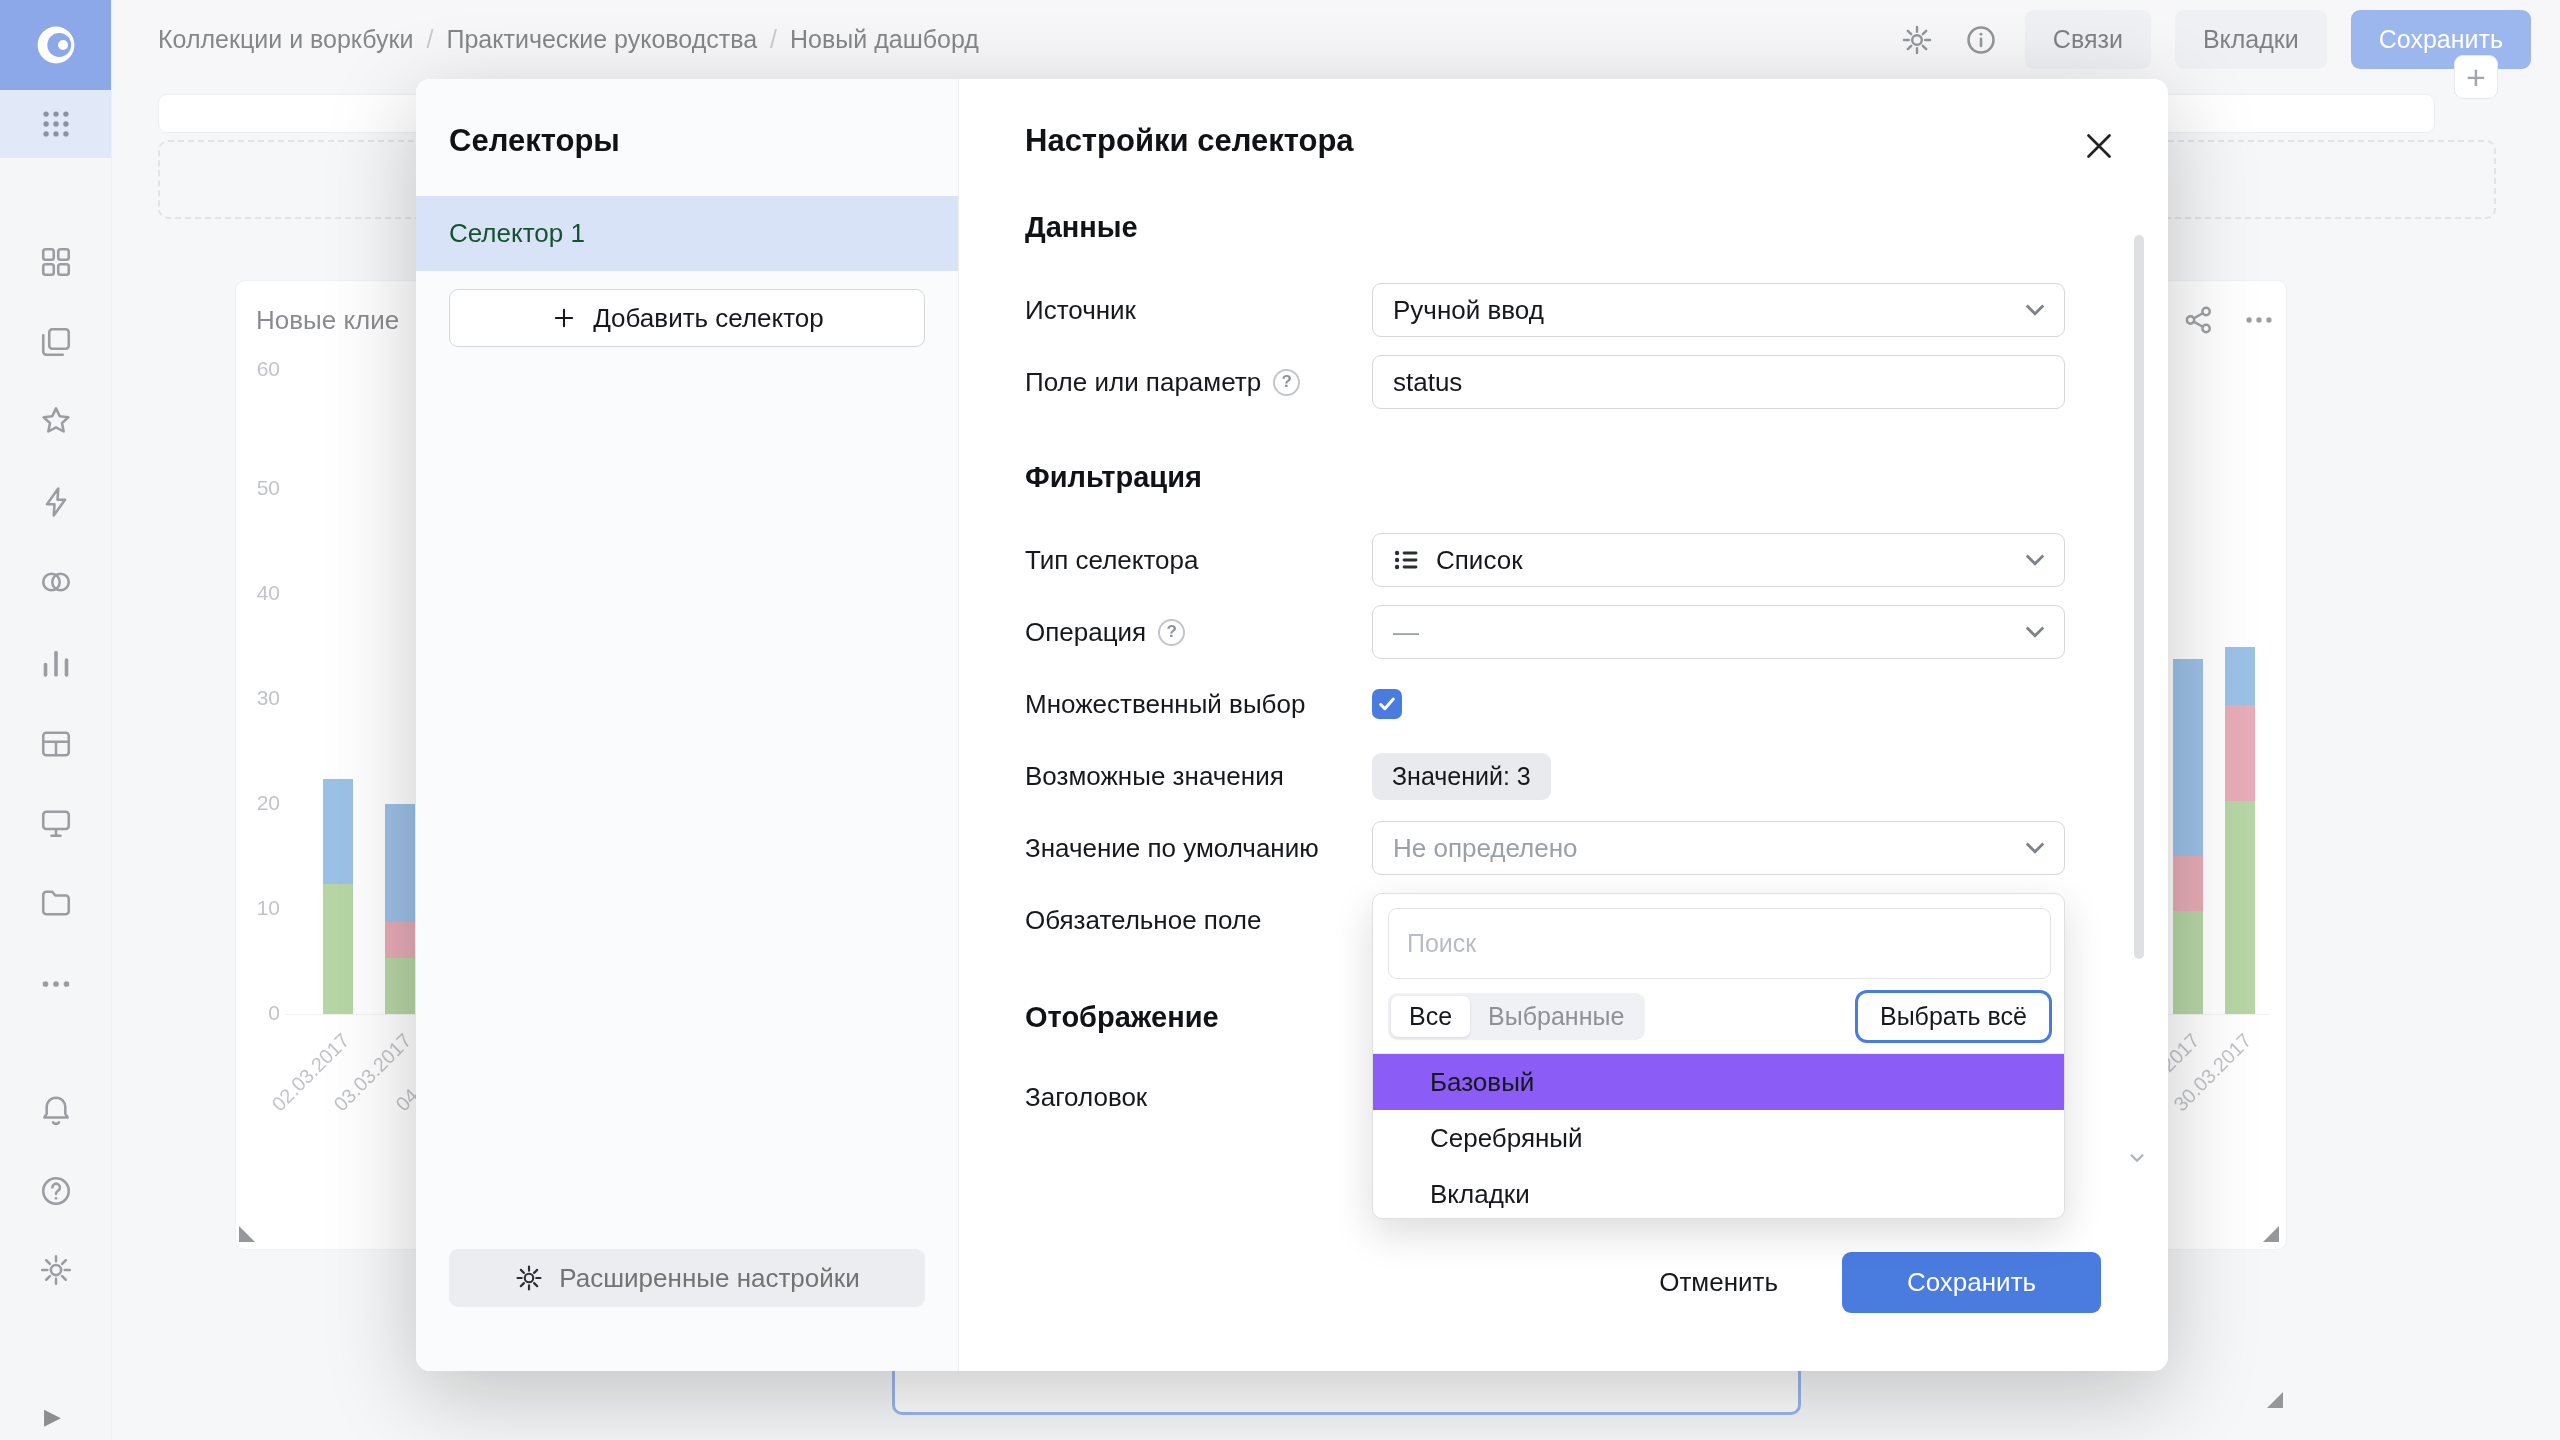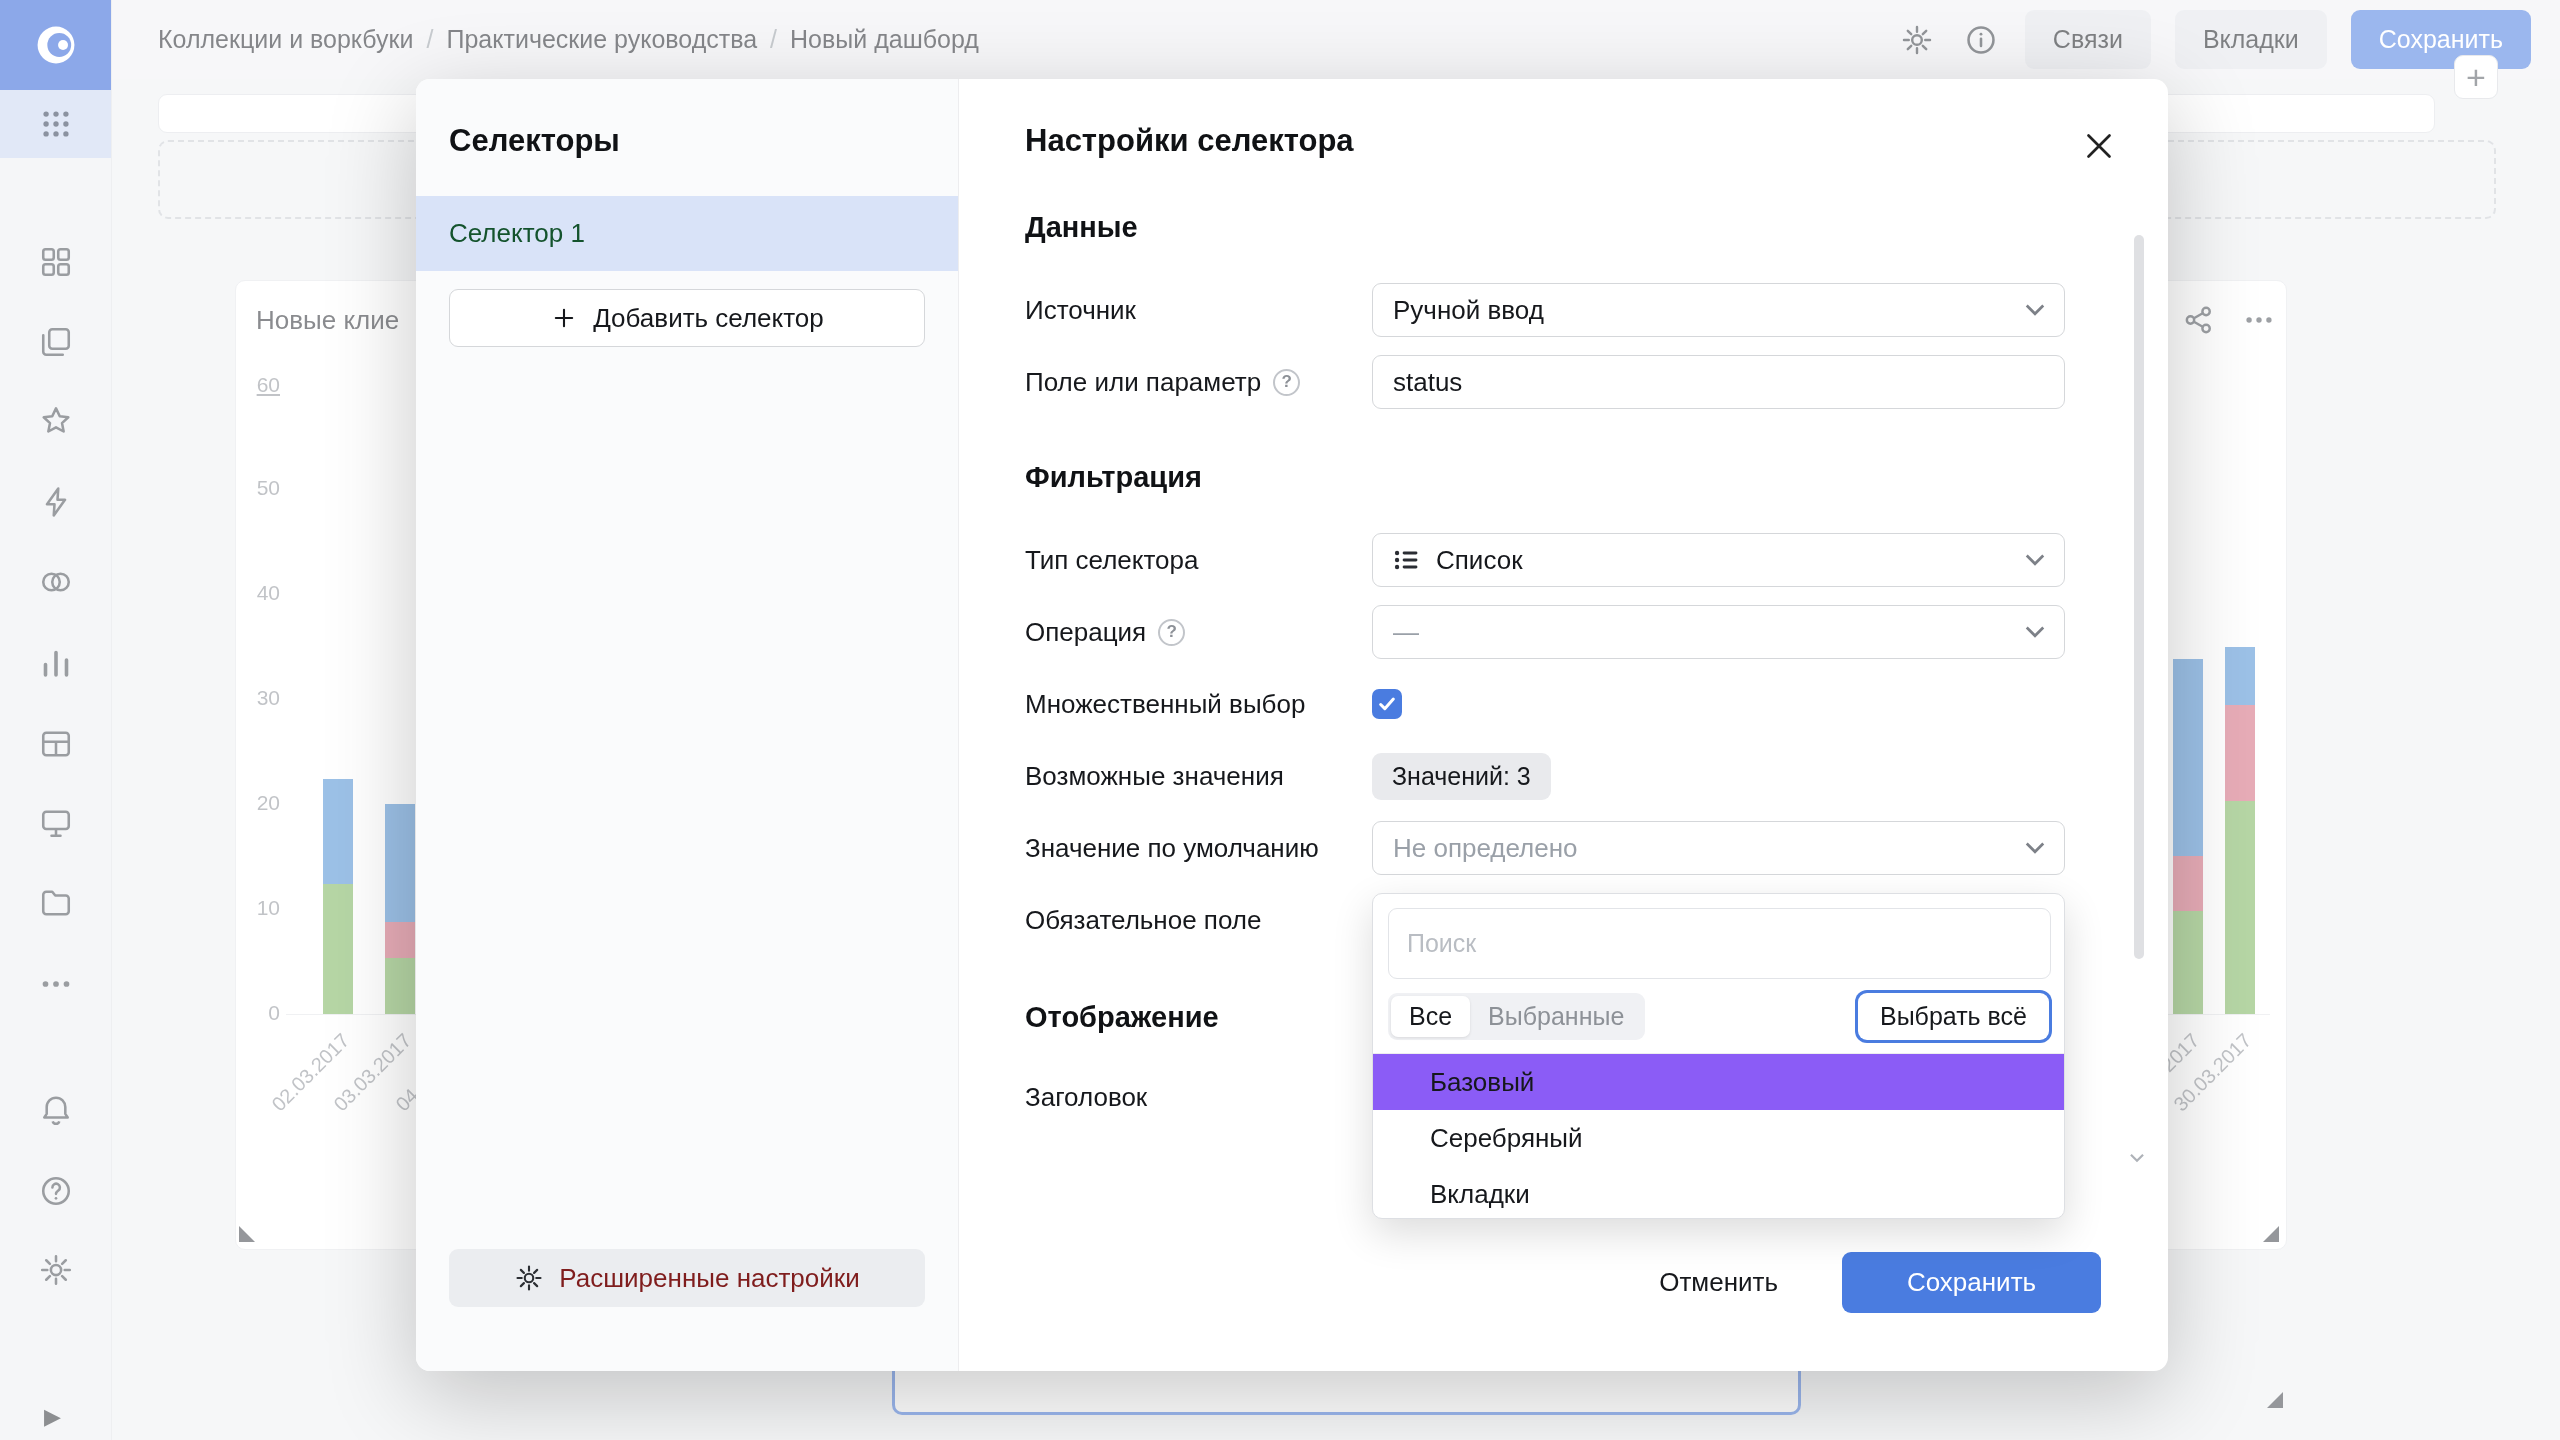--- a/index.html
+++ b/index.html
@@ -47,21 +47,21 @@
   
   .overlay{position:absolute;inset:0;background:rgba(255,255,255,.45);z-index:5;}
 
   
   .modal{position:absolute;left:416px;top:79px;width:1752px;height:1292px;background:#fff;border-radius:14px;box-shadow:0 24px 90px rgba(0,0,0,.22);z-index:10;display:flex;}
   .sel-panel{width:543px;background:#fafbfc;border-right:1px solid #ededef;border-radius:14px 0 0 14px;position:relative;flex:none;}
   .sel-title{padding:44px 0 0 33px;font-size:31px;font-weight:700;line-height:36px;color:#101215;}
   .sel-item{margin-top:37px;height:75px;background:var(--sel-bg);display:flex;align-items:center;padding-left:33px;font-size:26px;color:#14532d;cursor:pointer;}
   .add-btn{margin:18px 33px 0;height:58px;border:1px solid #d5d7da;border-radius:9px;background:#fff;display:flex;align-items:center;justify-content:center;gap:15px;font-size:26px;color:#16181c;cursor:pointer;}
   .add-btn svg{width:28px;height:28px;}
-  .adv-btn{position:absolute;left:33px;right:33px;bottom:64px;height:58px;background:#ebedf0;border-radius:9px;display:flex;align-items:center;justify-content:center;gap:15px;font-size:26px;color:#7f1d1d;border:none;cursor:pointer;}
+  .adv-btn{position:absolute;left:33px;right:33px;bottom:64px;height:58px;background:#ebedf0;border-radius:9px;display:flex;align-items:center;justify-content:center;gap:15px;font-size:26px;color:#737373;border:none;cursor:pointer;}
   .adv-btn svg{width:30px;height:30px;color:#2c2f34;}
 
   .set-panel{flex:1;position:relative;padding:44px 0 0 66px;}
   .panel-title{font-size:31px;font-weight:700;line-height:36px;color:#101215;}
   .close-btn{position:absolute;top:49px;right:51px;width:36px;height:36px;color:#222;cursor:pointer;}
   .close-btn svg{width:36px;height:36px;}
   .section-h{font-size:29px;font-weight:700;color:#101215;height:34px;line-height:34px;}
   .mt51{margin-top:51px;} .mt53{margin-top:53px;} .mt39{margin-top:39px;} .mt36{margin-top:36px;}
   .form-row{display:flex;align-items:center;height:54px;margin-top:18px;width:1040px;}
   .form-label{width:347px;font-size:26px;color:#16181c;display:flex;align-items:center;flex:none;}
@@ -209,21 +209,21 @@
   </div>
 </div>
 
 <div class="box1"></div>
 <div class="box2"></div>
 <div class="plus-btn">+</div>
 
 <div class="chart-card">
   <div class="plot">
       <div class="baseline" style="top: 733px;"></div>
-      <div class="ytick" style="top: 92px; text-decoration: underline;">60</div>
+      <div class="ytick" style="top: 76px;">60</div>
       <div class="ytick" style="top: 195px;">50</div>
       <div class="ytick" style="top: 300px;">40</div>
       <div class="ytick" style="top: 405px;">30</div>
       <div class="ytick" style="top: 510px;">20</div>
       <div class="ytick" style="top: 615px;">10</div>
       <div class="ytick" style="top: 720px;">0</div>
       <div class="bar-seg" style="left: 87px; top: 603px; width: 30px; height: 130px; background: rgb(122, 181, 92);"></div>
       <div class="bar-seg" style="left: 87px; top: 498px; width: 30px; height: 105px; background: rgb(75, 142, 211);"></div>
       <div class="bar-seg" style="left: 149px; top: 677px; width: 30px; height: 56px; background: rgb(122, 181, 92);"></div>
       <div class="bar-seg" style="left: 149px; top: 641px; width: 30px; height: 36px; background: rgb(212, 104, 125);"></div>

